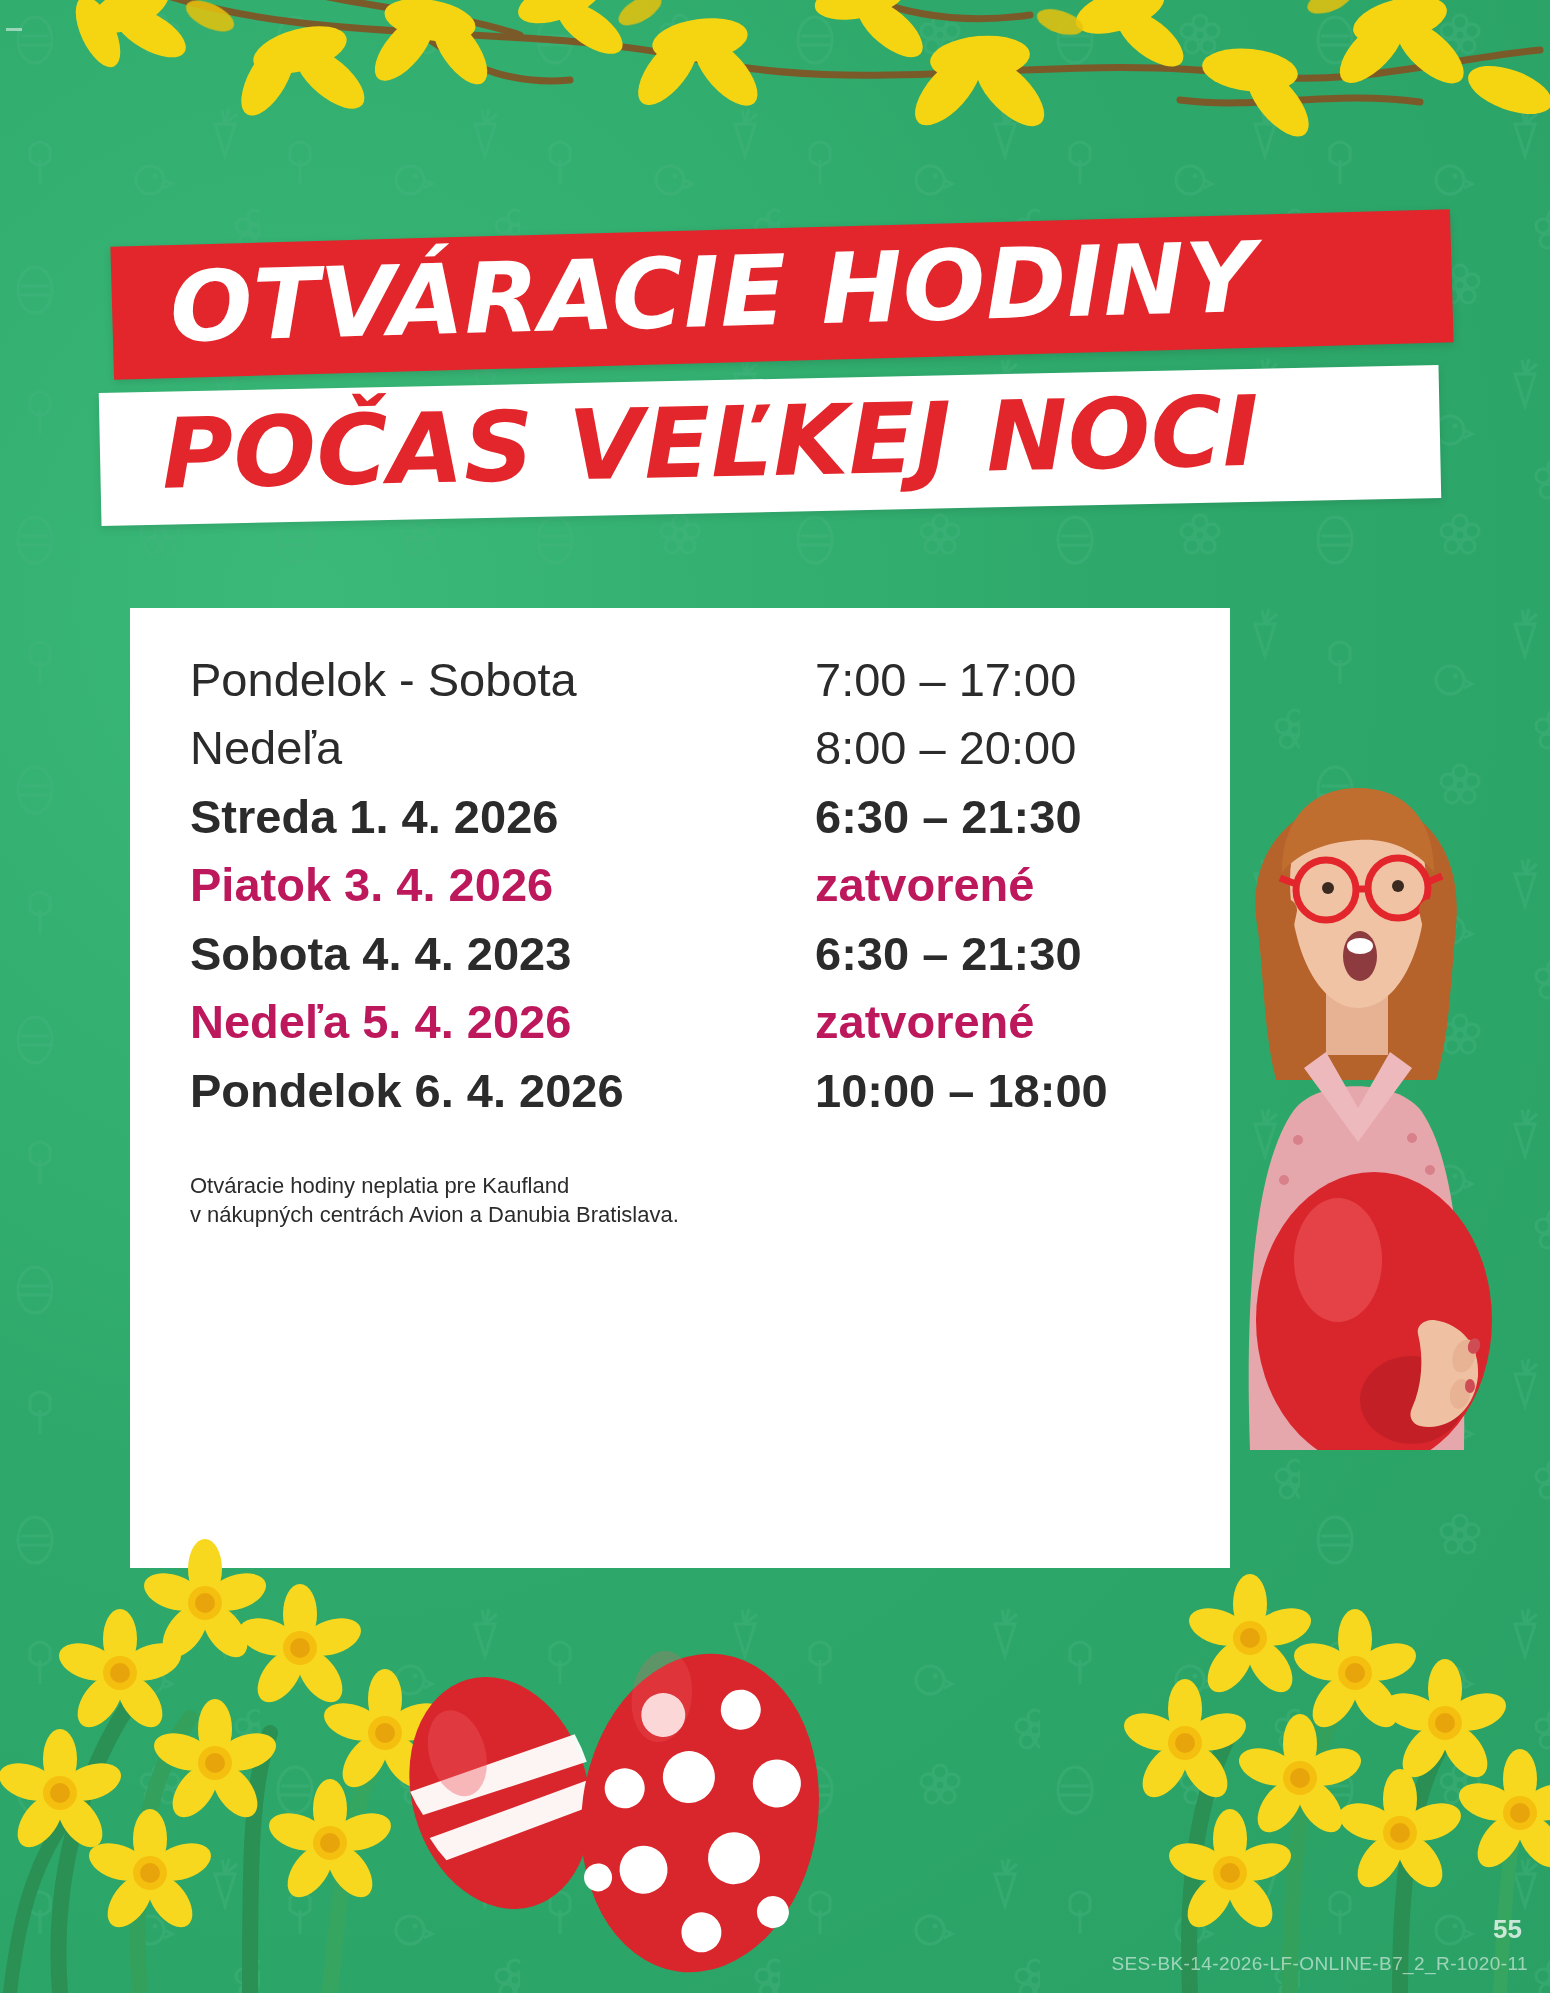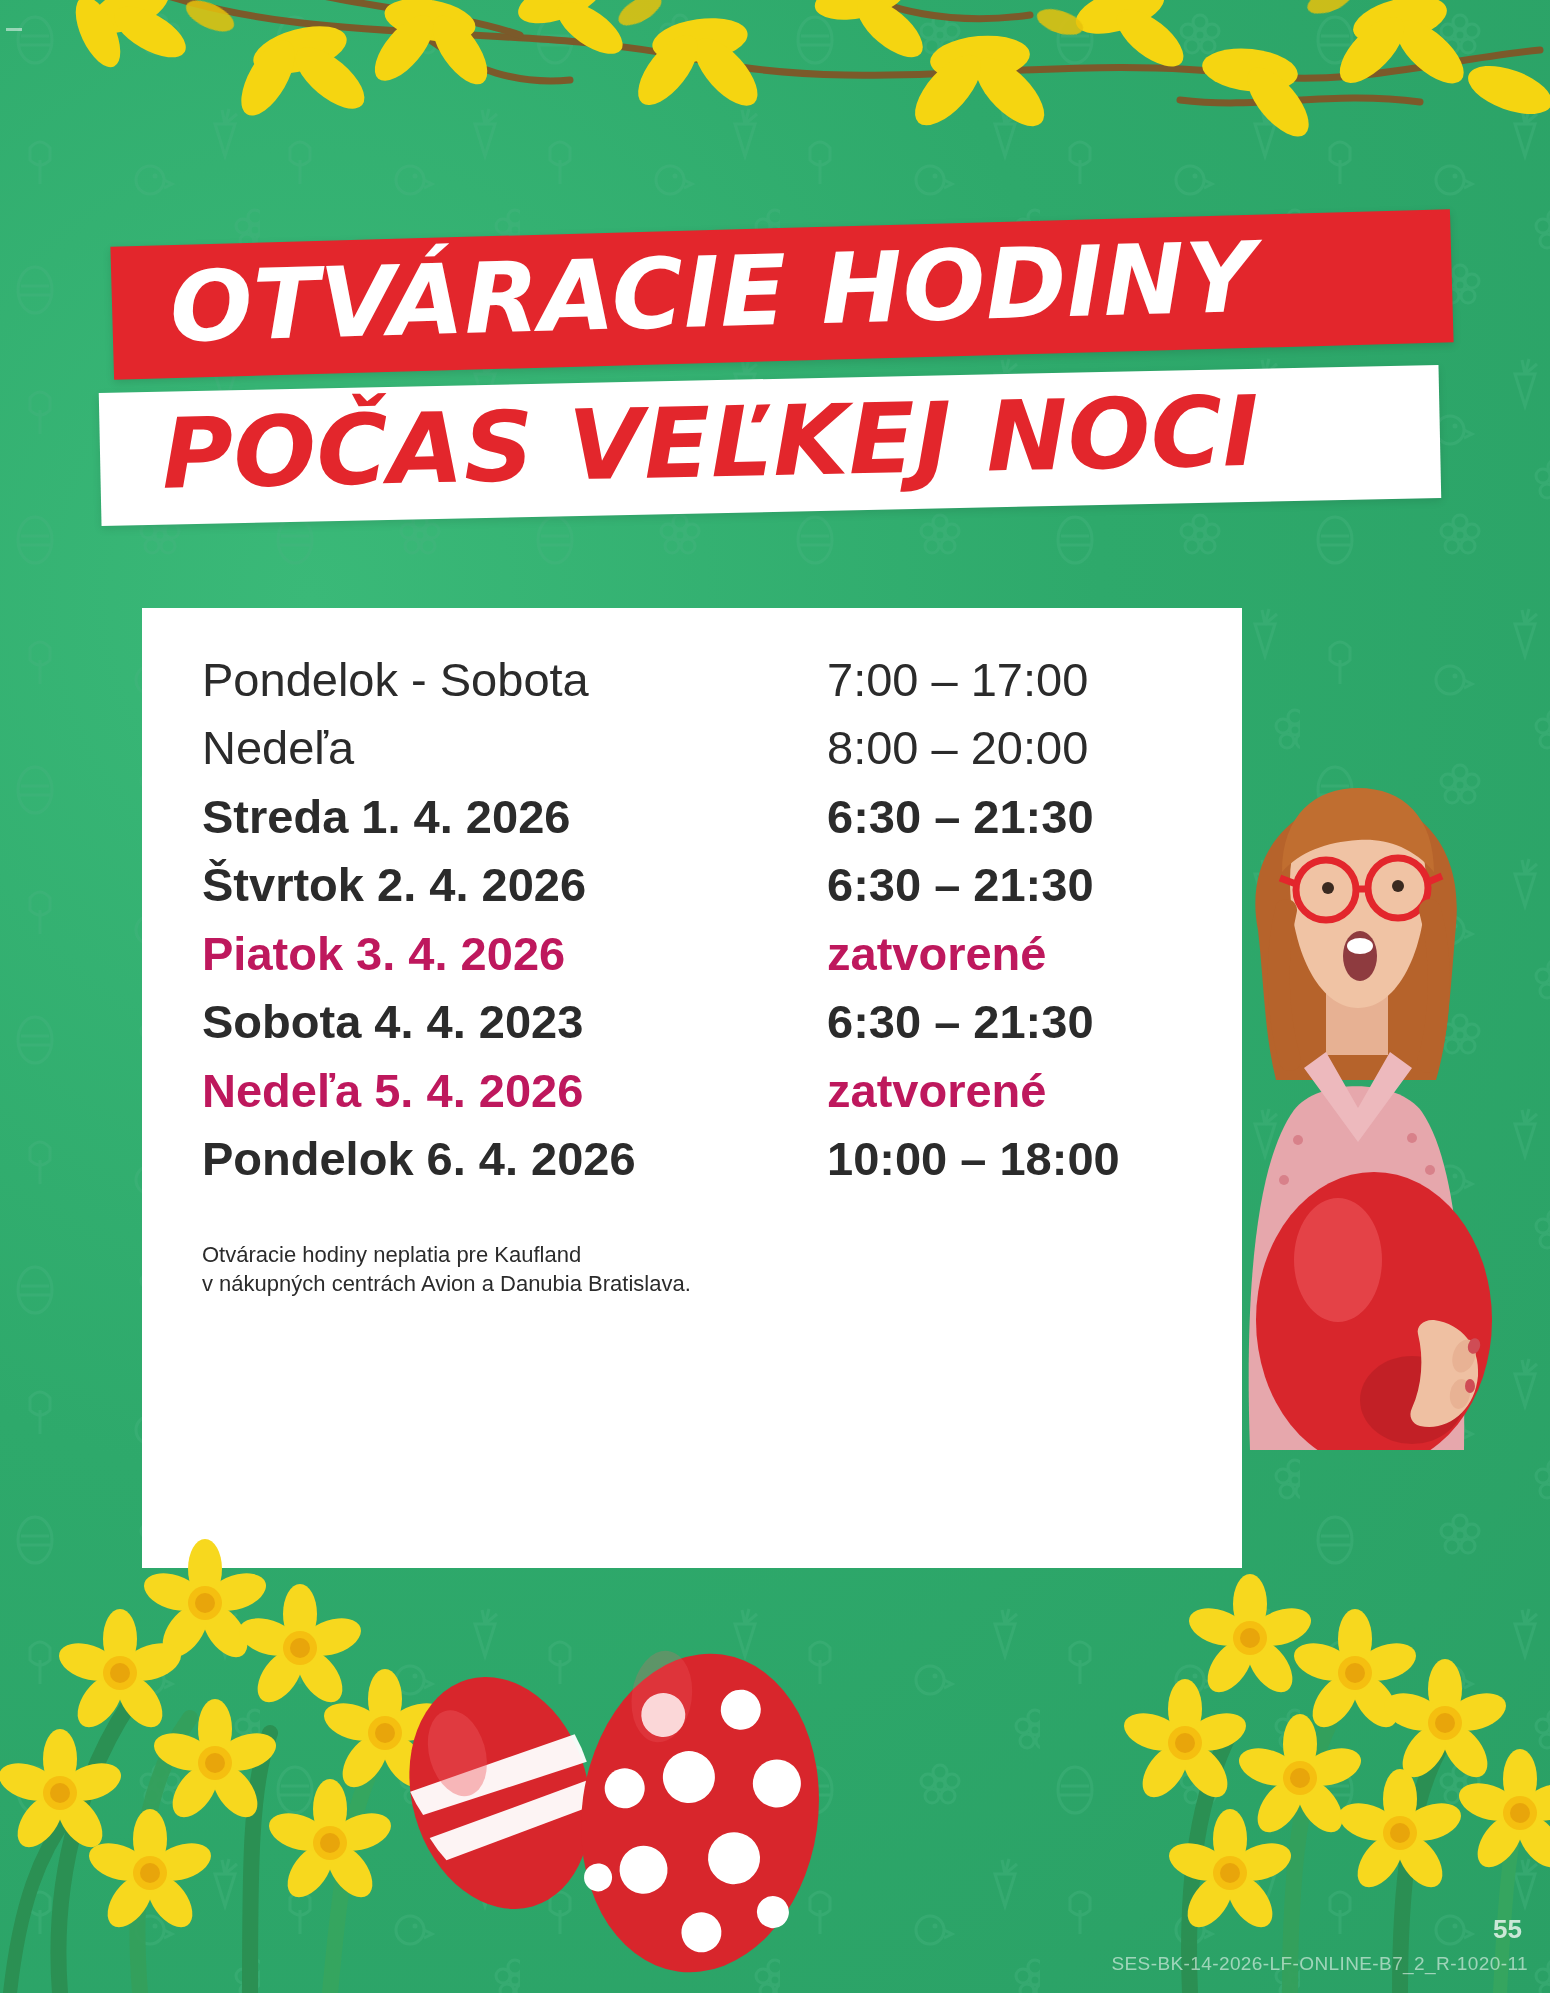--- a/index.html
+++ b/index.html
@@ -96,21 +96,20 @@
   
   .card {
     position: absolute;
     left: 130px;
     top: 608px;
     width: 1100px;
     height: 960px;
     background: #ffffff;
     box-sizing: border-box;
     padding: 38px 60px 30px 60px;
-    margin-left: 12px;
   }
   table.hours {
     width: 100%;
     border-collapse: collapse;
   }
   table.hours td {
     font-size: 47px;
     color: #2b2b2b;
     padding: 6px 0 7px 0;
     line-height: 1.18;
@@ -368,24 +367,20 @@
           <td class="time">7:00 – 17:00</td>
         </tr>
         <tr class="light">
           <td class="day">Nedeľa</td>
           <td class="time">8:00 – 20:00</td>
         </tr>
         <tr class="bold">
           <td class="day">Streda 1. 4. 2026</td>
           <td class="time">6:30 – 21:30</td>
         </tr>
-        <tr class="bold">
-          <td class="day">Štvrtok 2. 4. 2026</td>
-          <td class="time">6:30 – 21:30</td>
-        </tr>
         <tr class="closed">
           <td class="day">Piatok 3. 4. 2026</td>
           <td class="time">zatvorené</td>
         </tr>
         <tr class="bold">
           <td class="day">Sobota 4. 4. 2023</td>
           <td class="time">6:30 – 21:30</td>
         </tr>
         <tr class="closed">
           <td class="day">Nedeľa 5. 4. 2026</td>

